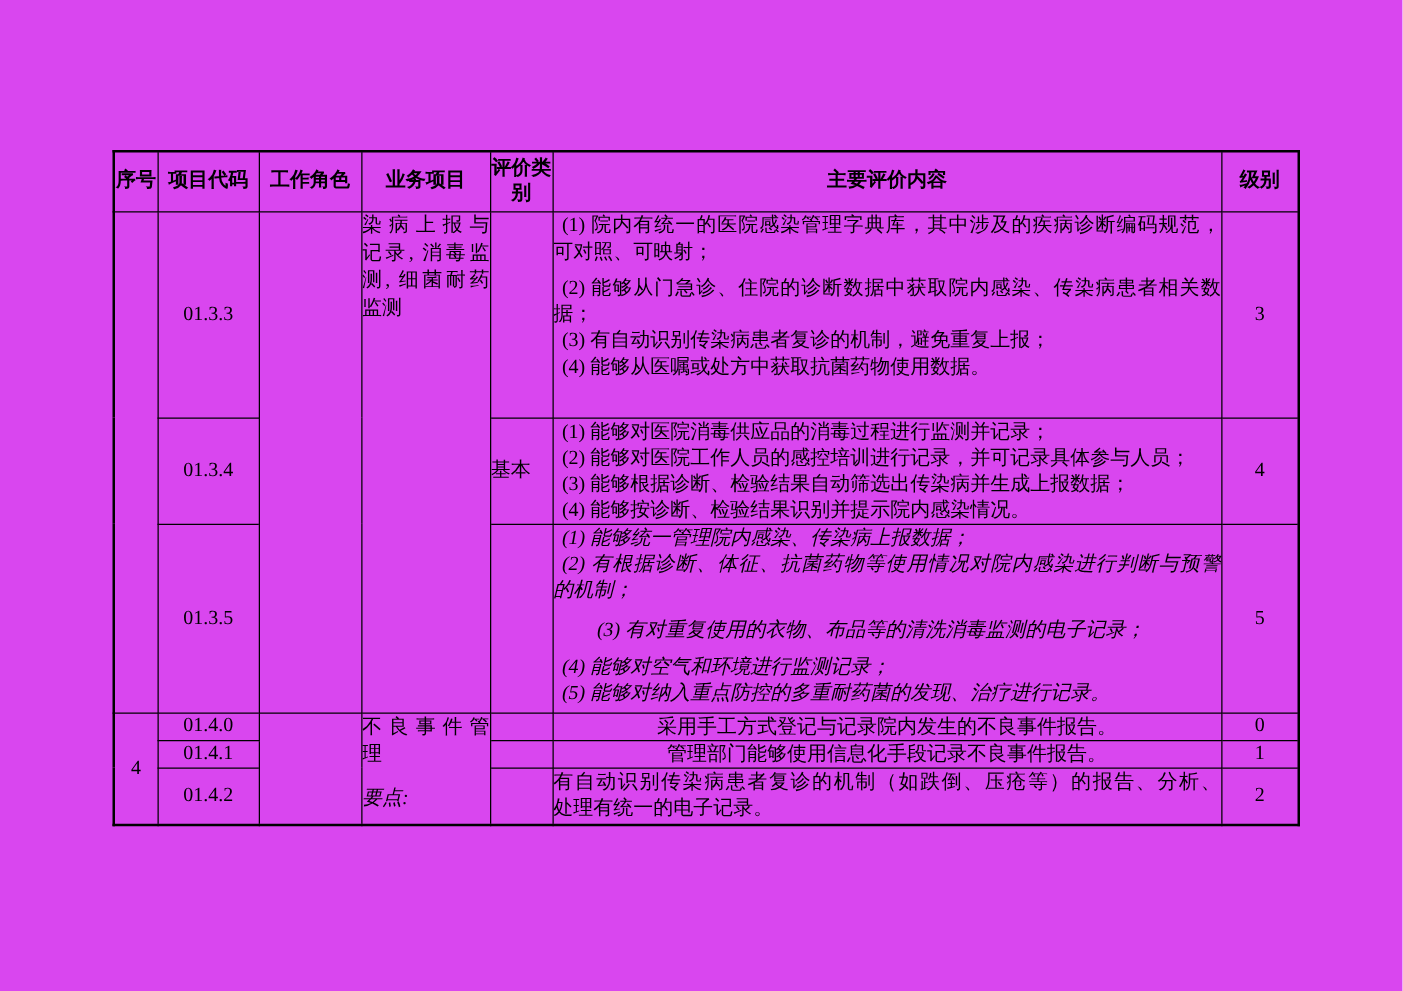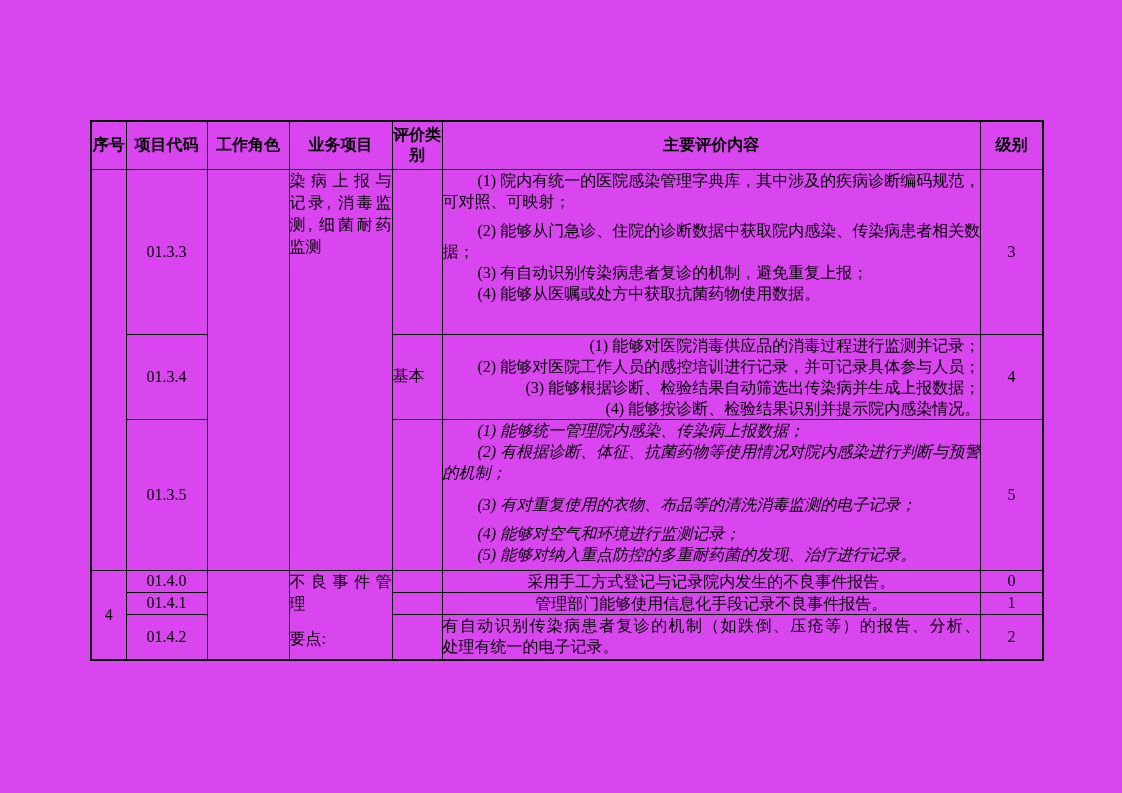--- a/index.html
+++ b/index.html
@@ -66,37 +66,37 @@
   }
   td.c-level {
     text-align: center;
     vertical-align: middle;
   }
   
   .cl {
     line-height: 21px;
     white-space: nowrap;
   }
-  .ind { text-indent: 7px; margin-left: 28px; }
+  .ind { text-indent: 7px; }
   .jst {
     white-space: normal;
     text-align: justify;
     text-align-last: justify;
   }
   .bl {
     line-height: 22px;
   }
   .pt1 { padding-top: 11px; }
-  .pt2 { padding-top: 2px; text-align: right; }
+  .pt2 { padding-top: 2px; }
   .pt3 { padding-top: 4px; font-style: italic; }
   .pt4 { padding-top: 2px; }
   .mt17 { }
   .mt8  { margin-top: 8px; }
-  .mt11 { margin-top: 11px; }
-  .mt13 { margin-top: 13px; }
+  .mt11 { margin-top: 11px; padding-left: 28px; }
+  .mt13 { margin-top: 13px; font-style: italic; }
   .vmid { vertical-align: middle; text-align: center; padding-left: 4px; }
 </style>
 </head>
 <body>
 
 <div class="page">
   <table class="eval">
     <colgroup>
       <col style="width:35px">
       <col style="width:81px">

